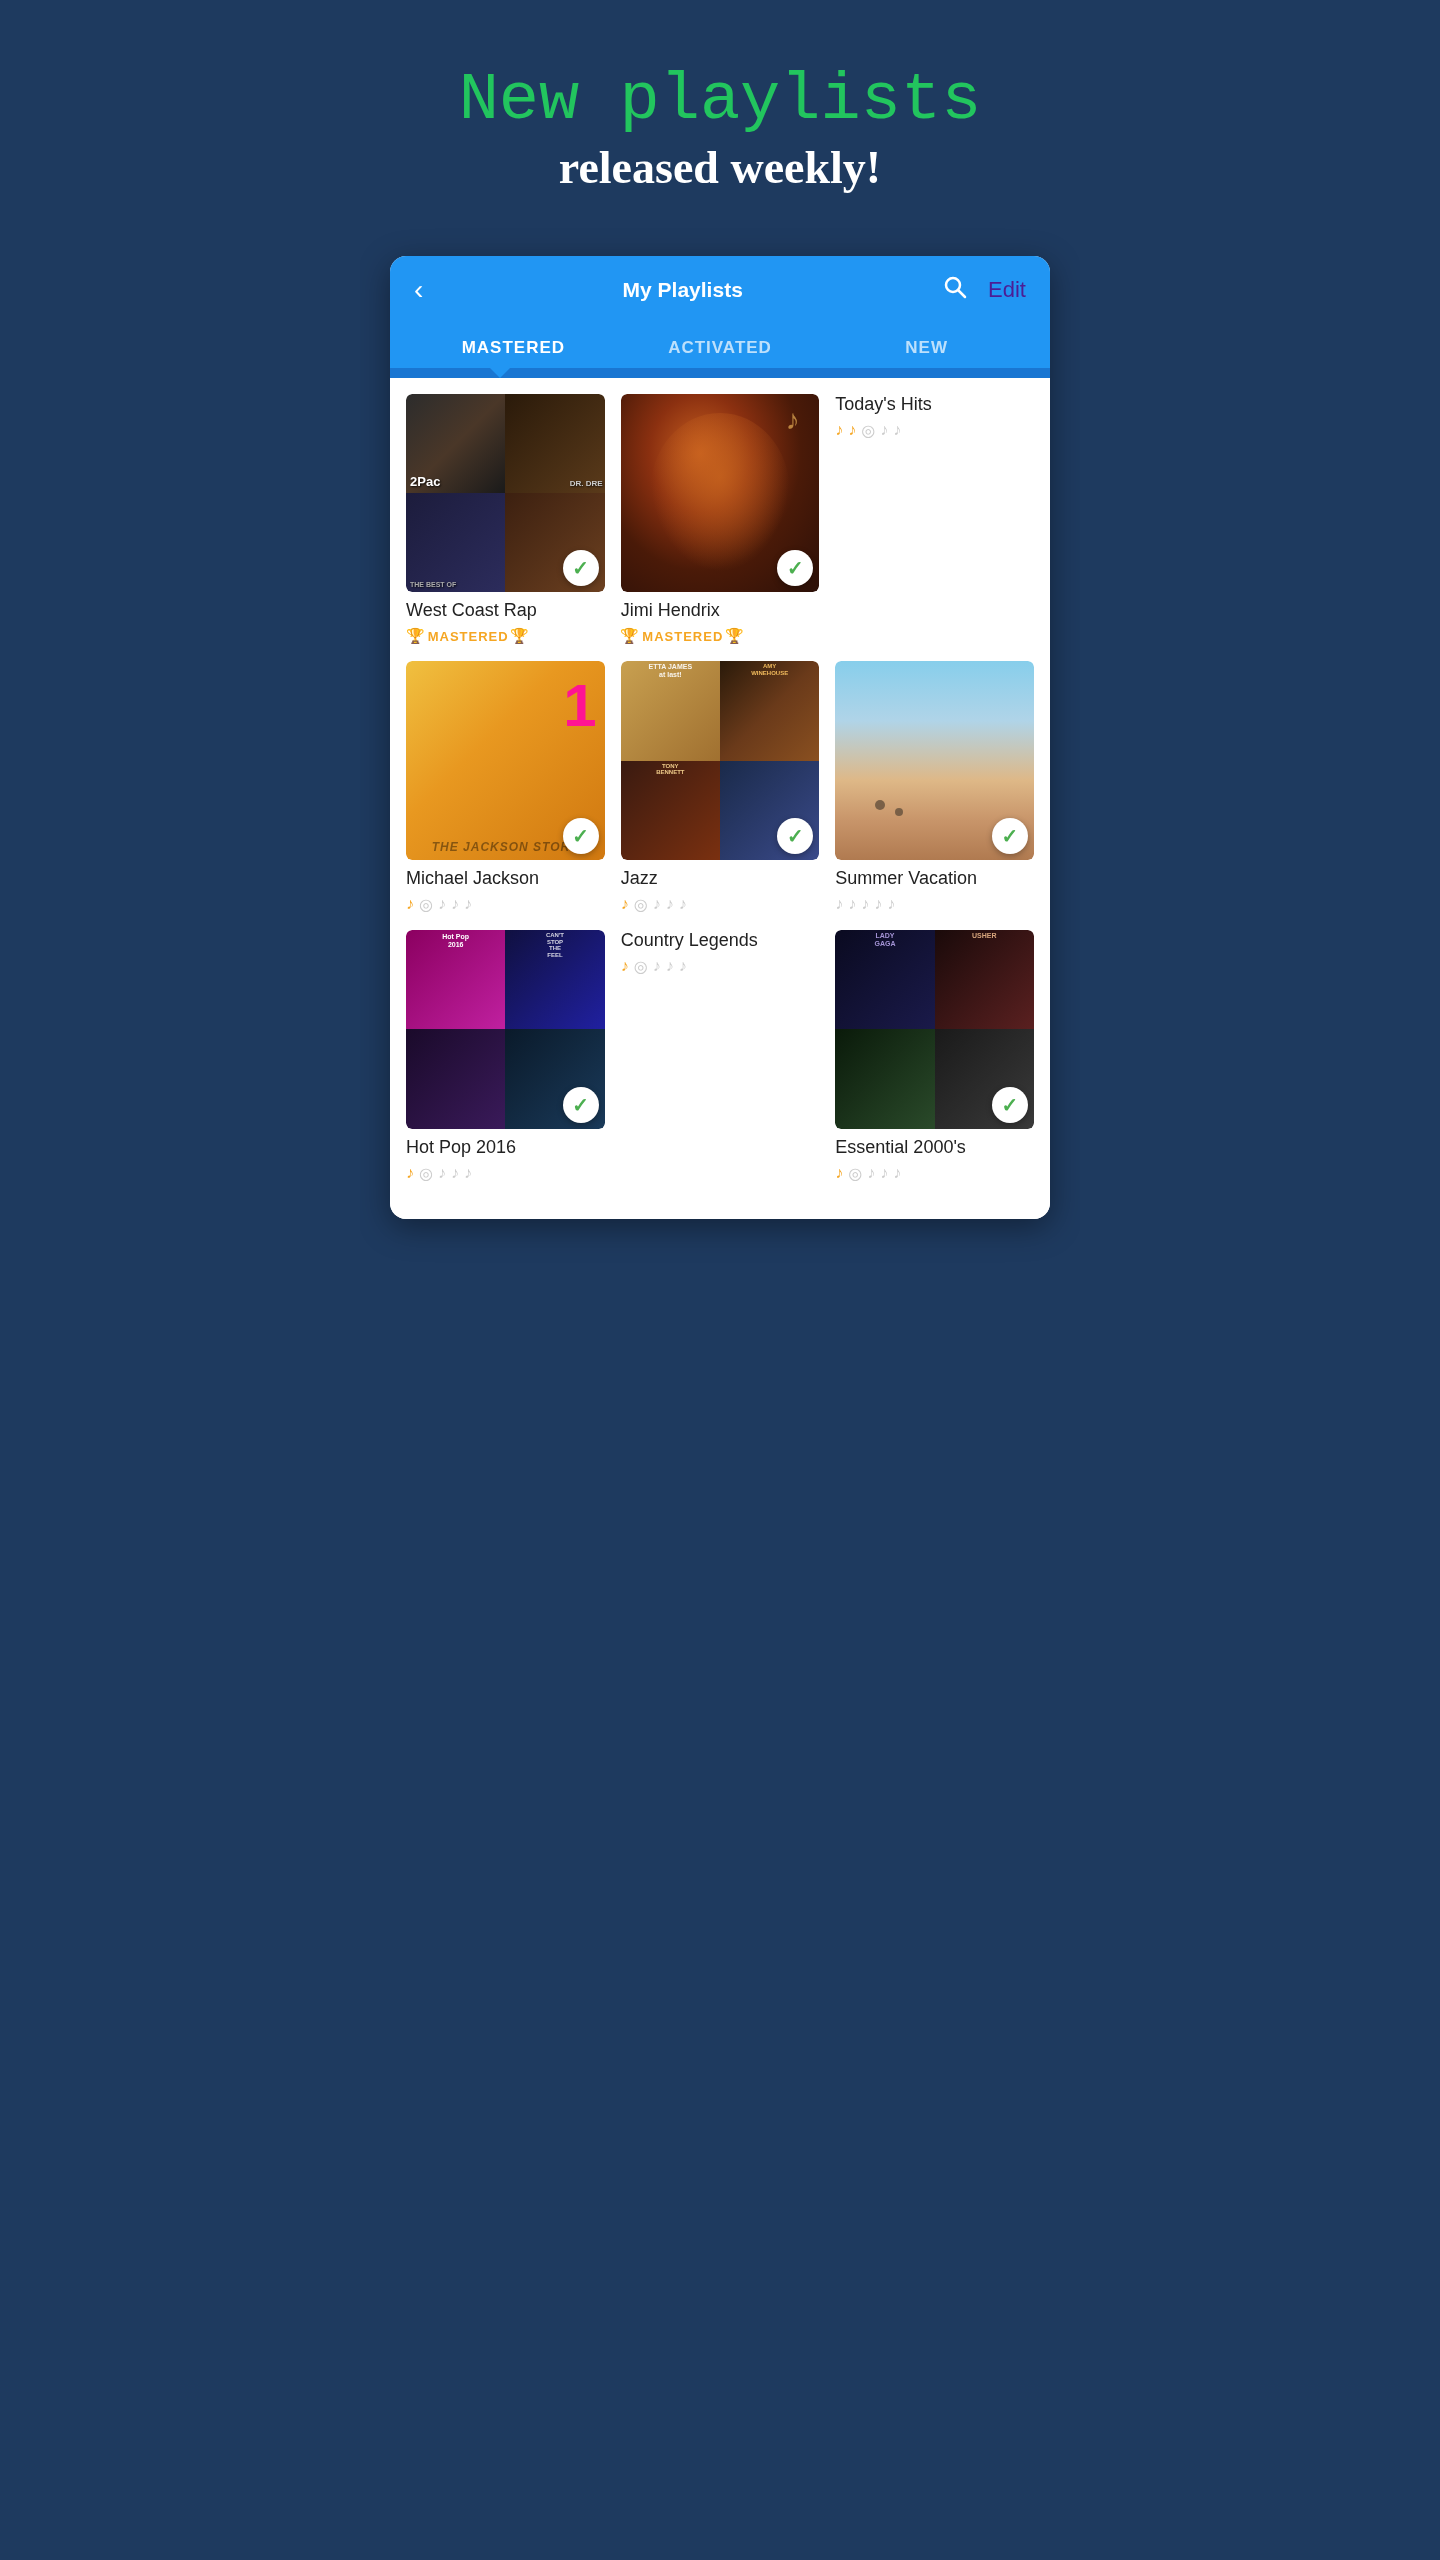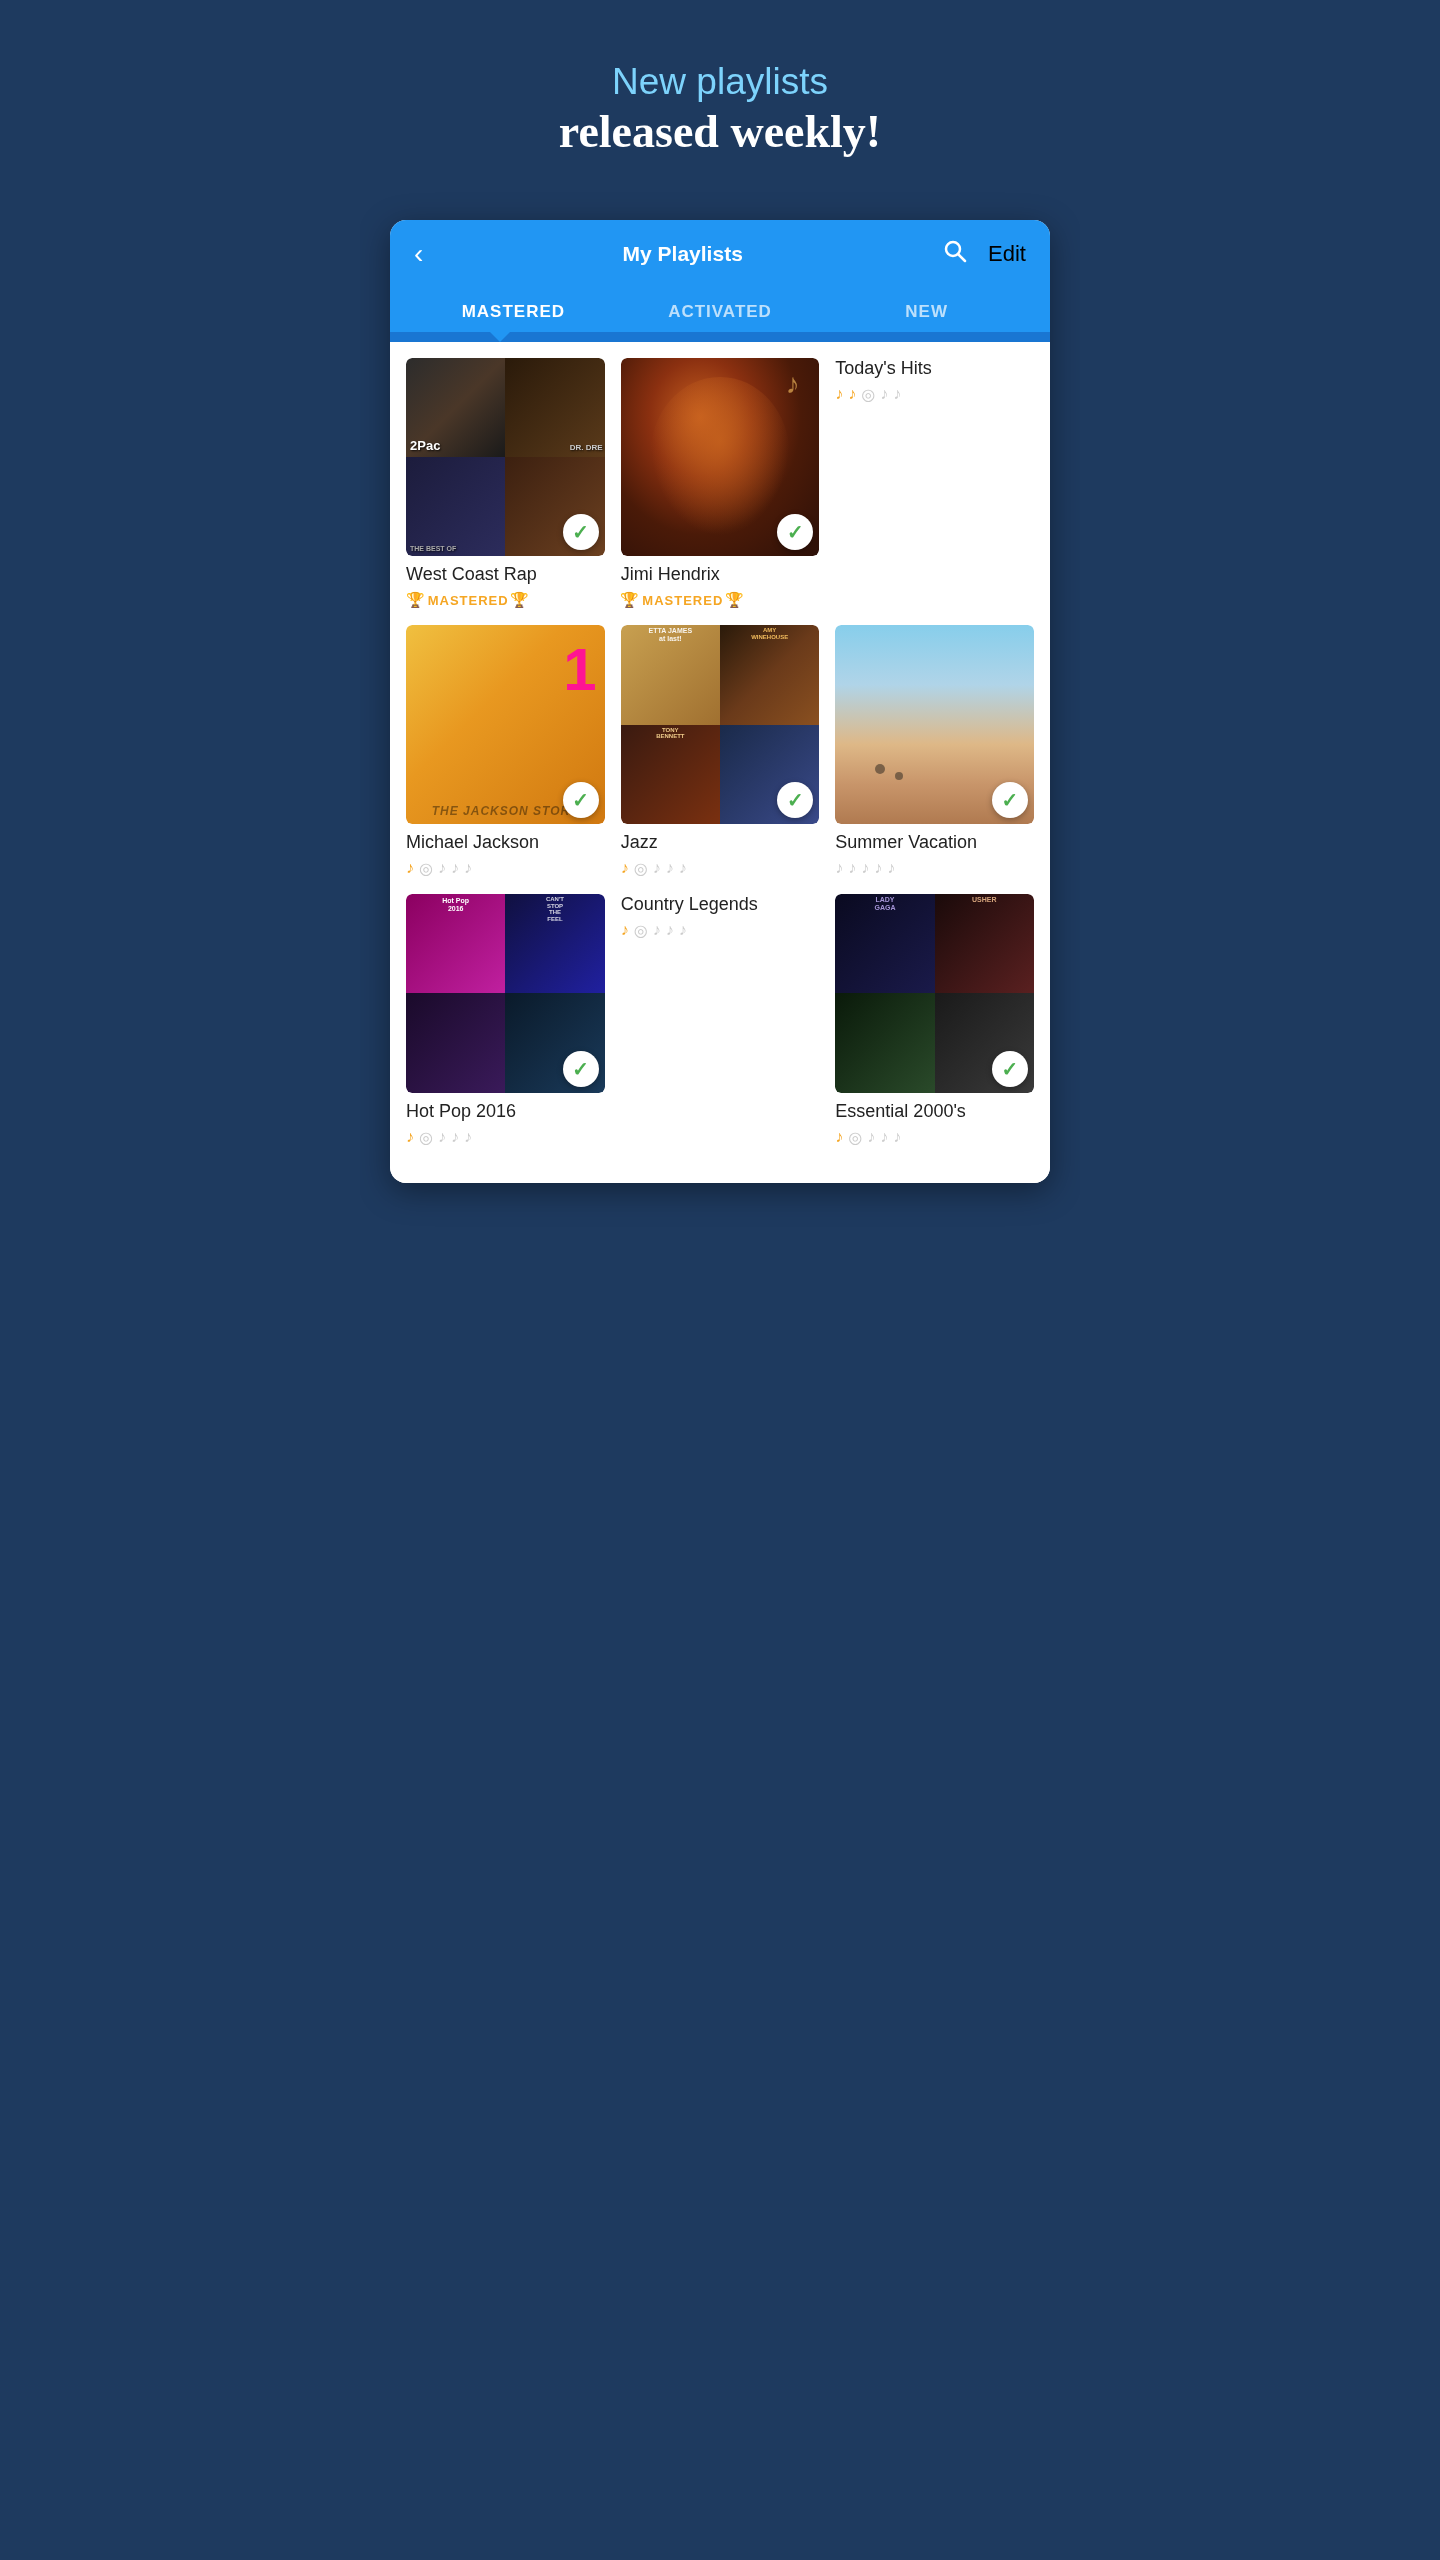--- a/index.html
+++ b/index.html
@@ -14,25 +14,25 @@
       overflow-x: hidden;
     }
 
     .hero-section {
       background: #1e3a5f;
       text-align: center;
       padding: 60px 40px 40px;
     }
 
     .hero-title-light {
-      color: #7dd3fc;
-      font-size: 37px;
+      color: #22c55e;
+      font-size: 67px;
       font-weight: 400;
       line-height: 1.2;
-      font-family: Liberation Sans, sans-serif;
+      font-family: Liberation Mono, monospace;
     }
 
     .hero-title-bold {
       color: #ffffff;
       font-size: 46px;
       font-weight: 900;
       line-height: 1.2;
       font-family: 'Georgia', serif;
     }
 
@@ -70,21 +70,21 @@
       align-items: center;
       gap: 20px;
     }
 
     .nav-search {
       color: white;
       font-size: 24px;
     }
 
     .nav-edit {
-      color: #000000;
+      color: #4c1d95;
       font-size: 22px;
       font-weight: 500;
     }
 
     .tabs-bar {
       background: #2196f3;
       display: flex;
       padding: 0 20px 0;
     }
 

